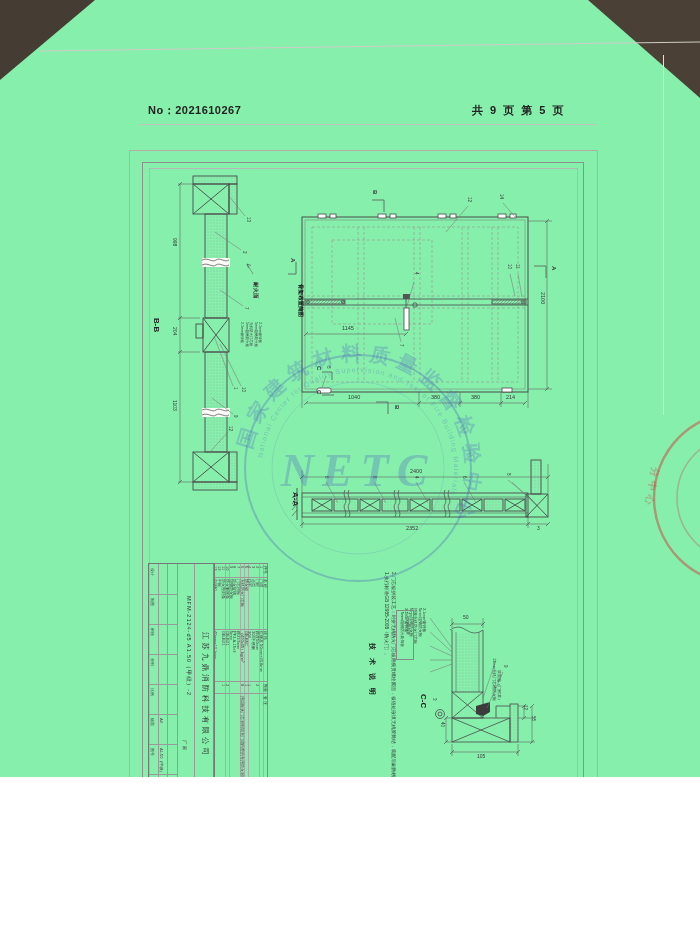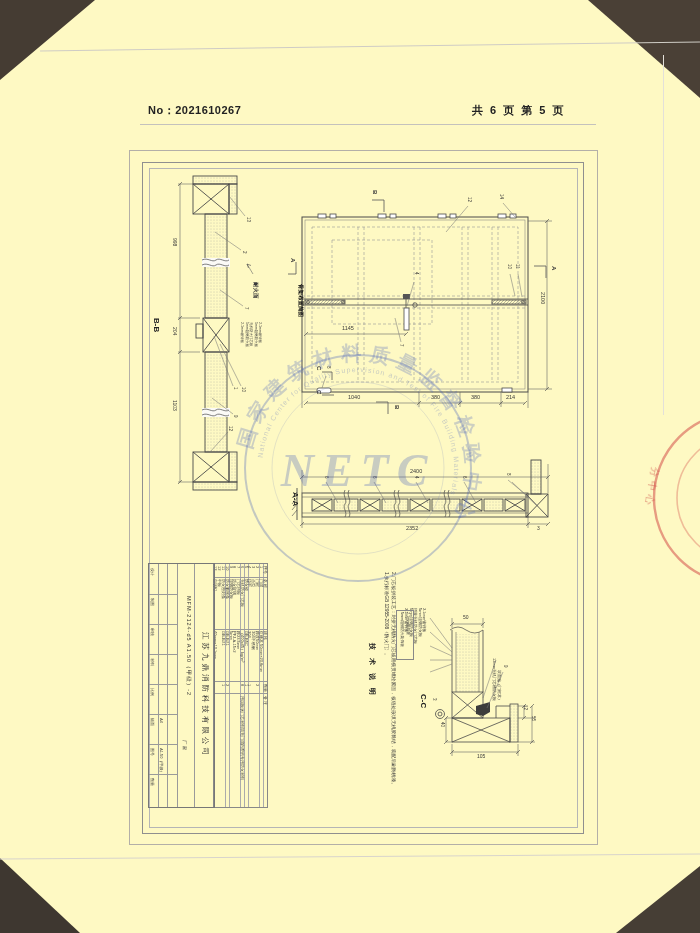--- a/index.html
+++ b/index.html
@@ -1,16 +1,16 @@
 <!DOCTYPE html>
 <html><head>
 <meta charset="utf-8">
 <style>
   html,body{margin:0;padding:0;background:#ffffff;}
-  #page{position:relative;width:700px;height:933px;background:#fef9c3;overflow:hidden;
+  #page{position:relative;width:700px;height:777px;background:#86efac;overflow:hidden;
         font-family:"Liberation Sans","DejaVu Sans",sans-serif;}
   .t{position:absolute;white-space:nowrap;color:#3a3a3a;line-height:1;}
   .r{transform-origin:0 0;transform:rotate(90deg);}
   .corner{position:absolute;}
   .frame{position:absolute;background:transparent;}
   .gridv,.gridh{position:absolute;background:#9a9a9a;}
   .bomtxt{position:absolute;font-size:4px;color:#444;white-space:nowrap;transform-origin:0 0;transform:rotate(90deg);}
   .tbtxt{position:absolute;font-size:4px;color:#444;white-space:nowrap;transform-origin:0 0;transform:rotate(90deg);}
   svg{position:absolute;left:0;top:0;}
 </style>
@@ -22,21 +22,21 @@
   <div class="corner" style="left:0;top:0;width:95px;height:80px;background:#453c33;clip-path:polygon(0 0,100% 0,0 100%);"></div>
   <div class="corner" style="left:588px;top:0;width:112px;height:98px;background:#4a4036;clip-path:polygon(0 0,100% 0,100% 100%);"></div>
   <div class="corner" style="left:0;top:858px;width:80px;height:75px;background:#3e3730;clip-path:polygon(0 0,0 100%,100% 100%);"></div>
   <div class="corner" style="left:616px;top:866px;width:84px;height:67px;background:#463e35;clip-path:polygon(100% 0,100% 100%,0 100%);"></div>
 
   <div style="position:absolute;left:40px;top:46px;width:660px;height:1px;background:#cfccc5;transform:rotate(-0.8deg);"></div>
   <div style="position:absolute;left:0;top:856px;width:700px;height:1px;background:#d8d4cc;transform:rotate(-0.4deg);"></div>
   <div style="position:absolute;left:663px;top:55px;width:1px;height:360px;background:#e3e0d9;"></div>
 
   <div class="t" style="left:148px;top:105px;font-size:11px;font-weight:bold;letter-spacing:0.5px;color:#222;">No：2021610267</div>
-  <div class="t" style="left:472px;top:105px;font-size:11px;font-weight:bold;letter-spacing:2px;color:#222;">共 6 页 第 5 页</div>
+  <div class="t" style="left:472px;top:105px;font-size:11px;font-weight:bold;letter-spacing:2px;color:#222;">共 9 页 第 5 页</div>
   <div style="position:absolute;left:140px;top:124px;width:456px;height:1px;background:#c4c2bd;"></div>
 
   <div class="frame" style="left:129px;top:150px;width:467px;height:693px;border:1px solid #b3afa8;"></div>
   <div class="frame" style="left:142px;top:162px;width:440px;height:670px;border:1px solid #8f8f8f;"></div>
   <div class="frame" style="left:149px;top:168px;width:427px;height:658px;border:1px solid #b5b5b5;"></div>
 
   <svg width="700" height="933" viewBox="0 0 700 933">
     <defs>
       <pattern id="dots" width="3" height="3" patternUnits="userSpaceOnUse">
           <circle cx="1" cy="1" r="0.45" fill="#8d8d8d"></circle>

